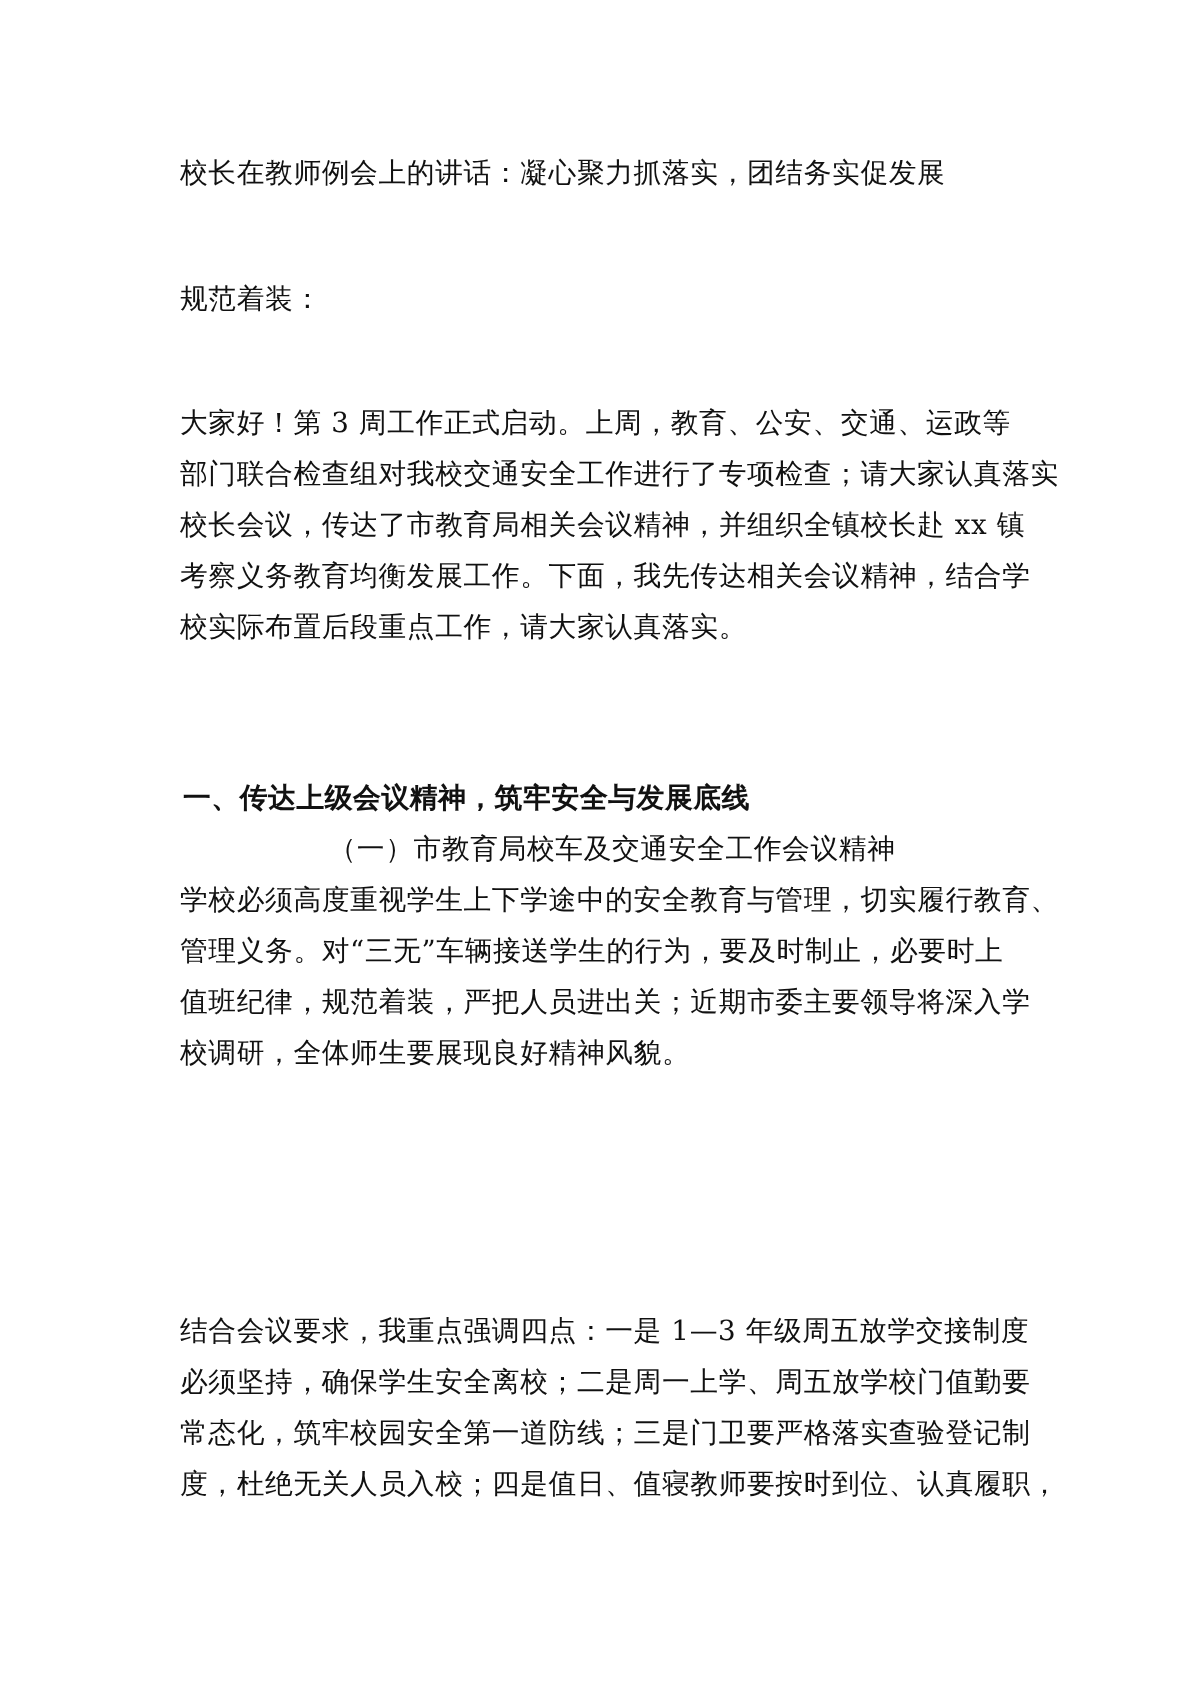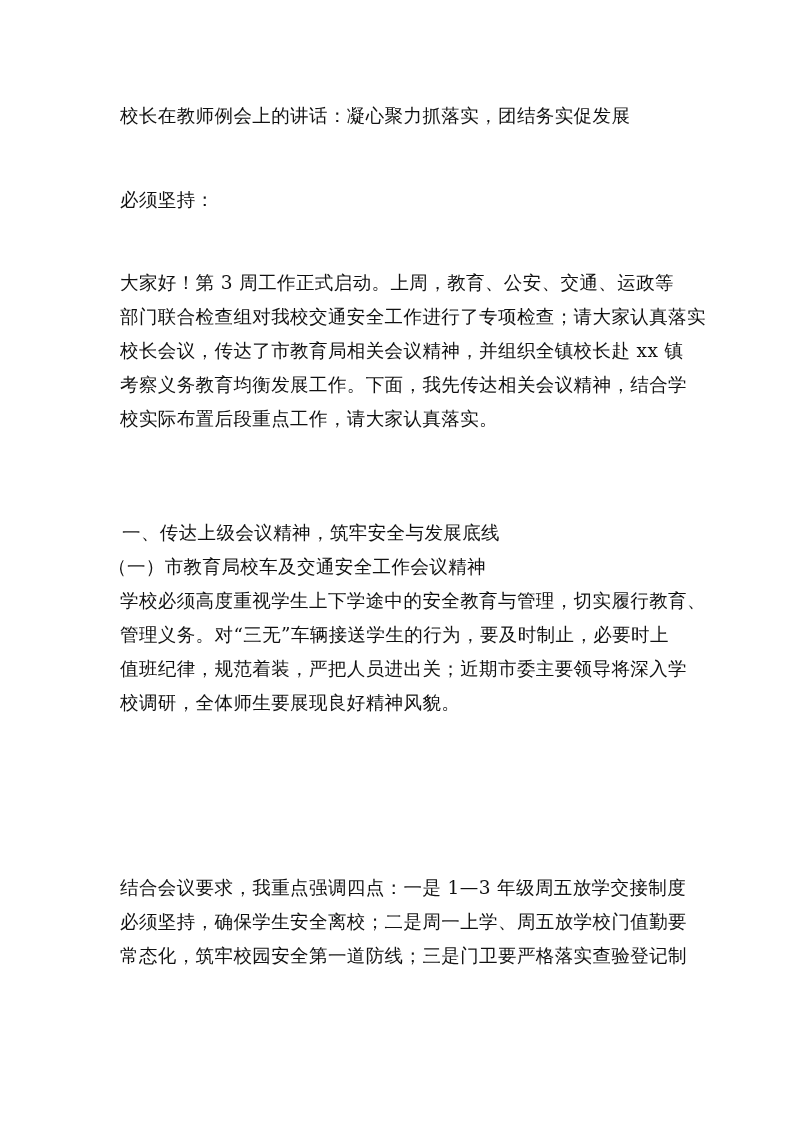--- a/index.html
+++ b/index.html
@@ -32,36 +32,36 @@
       line-height: 34px;
       white-space: nowrap;
     }
     .line {
       display: block;
       height: 34px;
     }
     .title { top: 99px; }
     .greeting { top: 183px; }
     .p1 { top: 266px; }
-    .h1 { top: 516px; left: 122px; }
-    .h2 { top: 550px; left: 108px; }
+    .h1 { top: 516px; left: 122px; font-weight: bold; }
+    .h2 { top: 550px; left: 130px; text-align: center; }
     .p2 { top: 584px; }
     .p3 { top: 850px; margin-top: 21px; }
   </style>
 </head>
 <body>
 
 <div class="page">
 
   <div class="block title">
     <span class="line">校长在教师例会上的讲话：凝心聚力抓落实，团结务实促发展</span>
   </div>
 
   <div class="block greeting">
-    <span class="line">必须坚持：</span>
+    <span class="line">规范着装：</span>
   </div>
 
   <div class="block p1">
     <span class="line">大家好！第 3 周工作正式启动。上周，教育、公安、交通、运政等</span>
     <span class="line">部门联合检查组对我校交通安全工作进行了专项检查；请大家认真落实</span>
     <span class="line">校长会议，传达了市教育局相关会议精神，并组织全镇校长赴 xx 镇</span>
     <span class="line">考察义务教育均衡发展工作。下面，我先传达相关会议精神，结合学</span>
     <span class="line">校实际布置后段重点工作，请大家认真落实。</span>
   </div>
 
@@ -77,15 +77,16 @@
     <span class="line">学校必须高度重视学生上下学途中的安全教育与管理，切实履行教育、</span>
     <span class="line">管理义务。对“三无”车辆接送学生的行为，要及时制止，必要时上</span>
     <span class="line">值班纪律，规范着装，严把人员进出关；近期市委主要领导将深入学</span>
     <span class="line">校调研，全体师生要展现良好精神风貌。</span>
   </div>
 
   <div class="block p3">
     <span class="line">结合会议要求，我重点强调四点：一是 1—3 年级周五放学交接制度</span>
     <span class="line">必须坚持，确保学生安全离校；二是周一上学、周五放学校门值勤要</span>
     <span class="line">常态化，筑牢校园安全第一道防线；三是门卫要严格落实查验登记制</span>
+    <span class="line">度，杜绝无关人员入校；四是值日、值寝教师要按时到位、认真履职，</span>
   </div>
 
 </div>
 
 </body></html>

